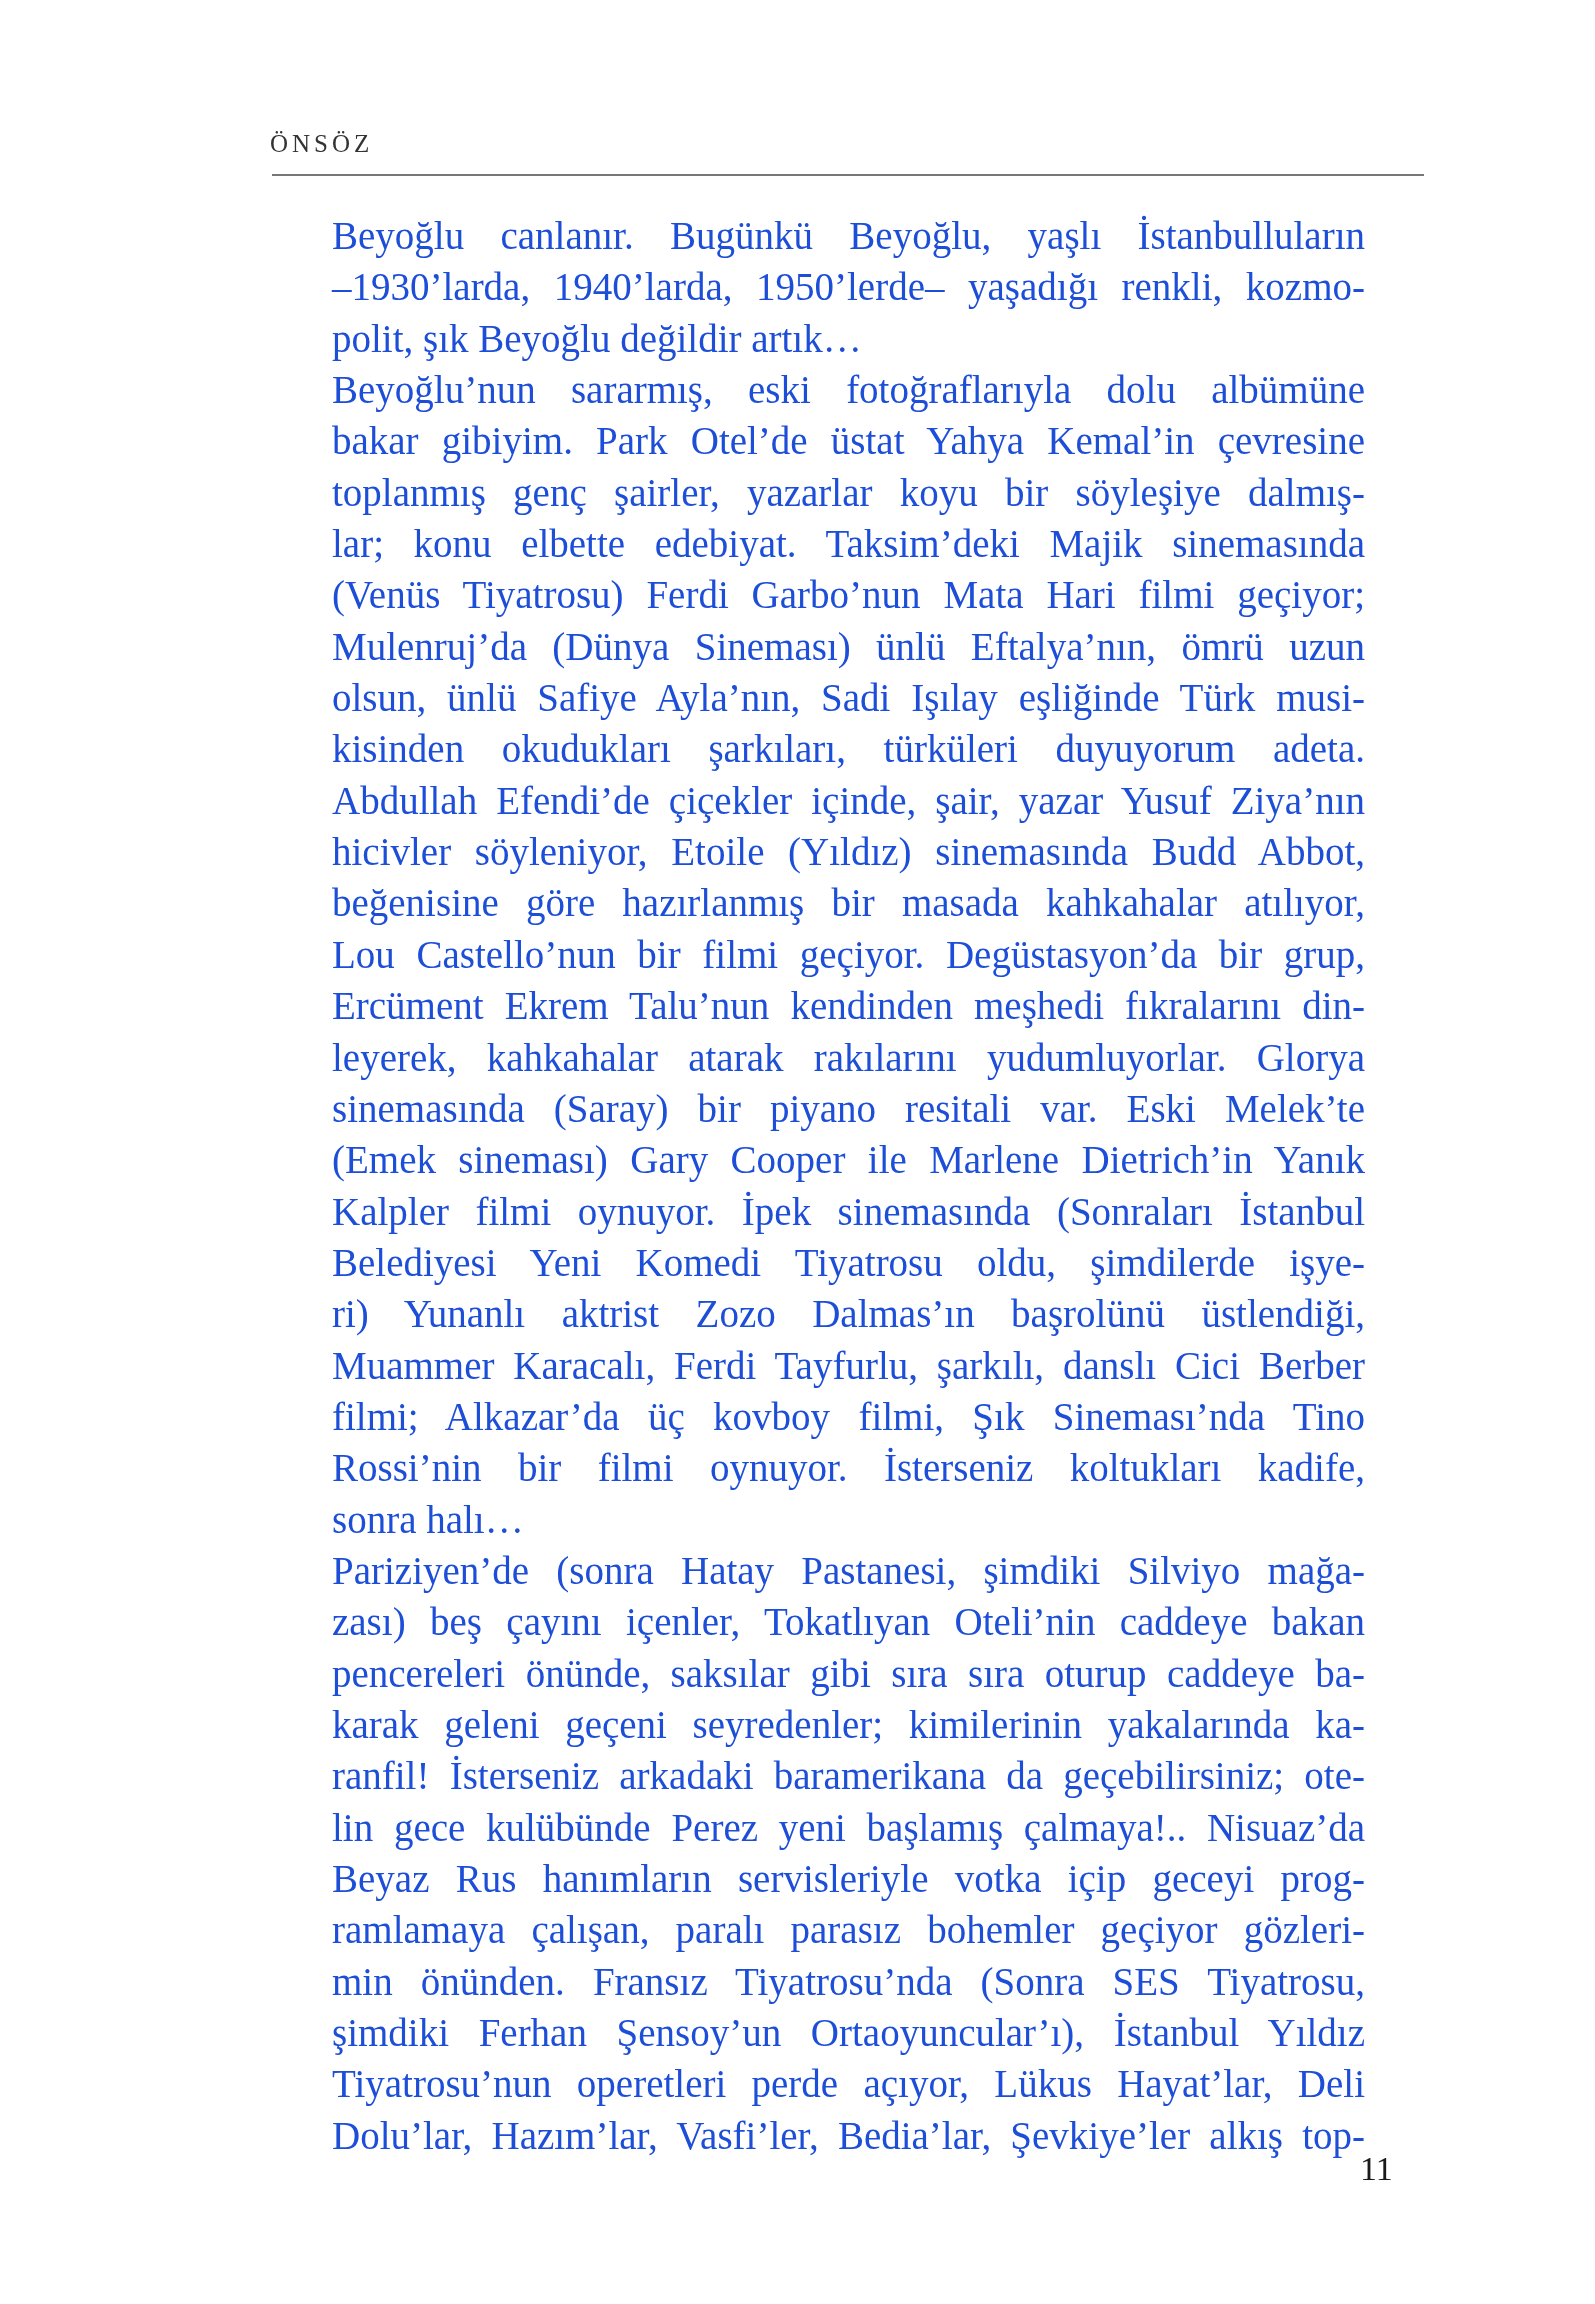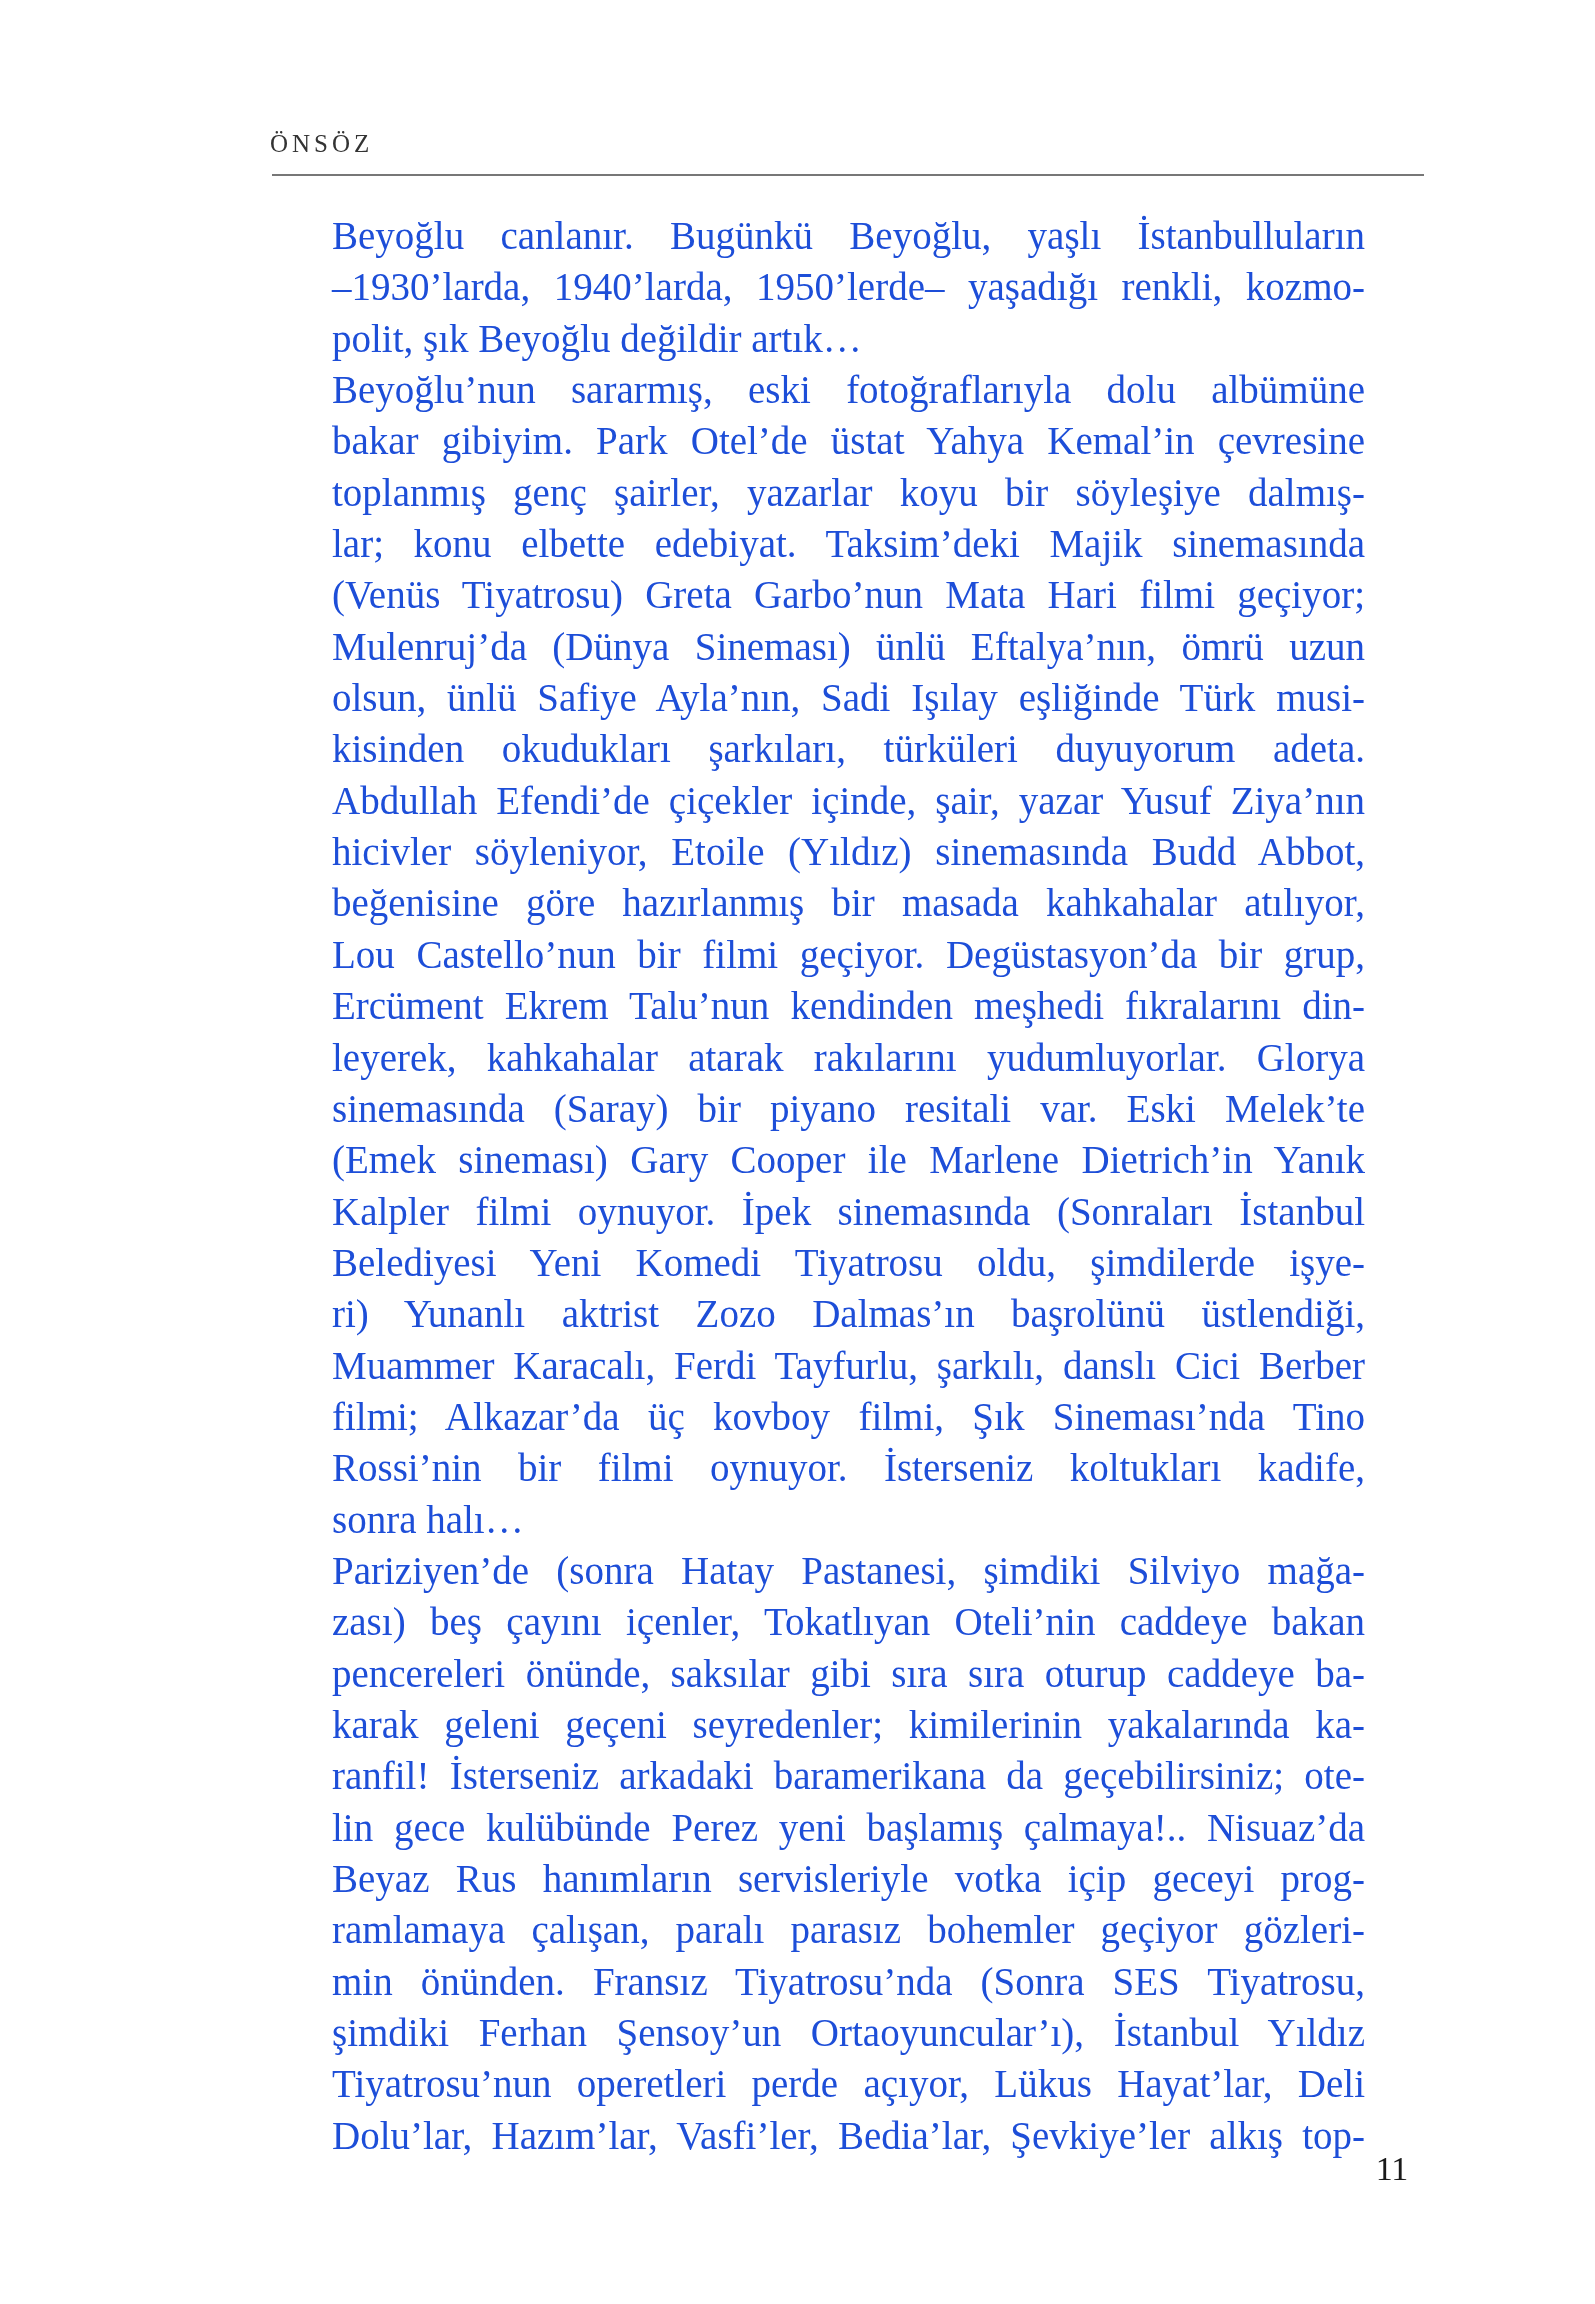--- a/index.html
+++ b/index.html
@@ -20,40 +20,40 @@
     font-size: 39px; line-height: 51.35px; color: #1d4ed8;
   }
   .line {
     display: block; white-space: nowrap;
     text-align: justify; text-align-last: justify;
     height: 51.35px;
   }
   .line.last { text-align-last: left; }
   .page-number {
     position: absolute; left: 1360px; width: 64px; top: 2150px;
-    text-align: center;
+    text-align: left;
     font-family: "Liberation Serif", "DejaVu Serif", serif;
     font-size: 34px; color: #1a1a1a;
   }
 </style>
 </head>
 <body>
 
 <div class="running-head">ÖNSÖZ</div>
 <div class="head-rule"></div>
 
 <div class="body-text" id="body-text">
     <span class="line">Beyoğlu canlanır. Bugünkü Beyoğlu, yaşlı İstanbulluların</span>
     <span class="line">–1930’larda, 1940’larda, 1950’lerde– yaşadığı renkli, kozmo-</span>
     <span class="line last">polit, şık Beyoğlu değildir artık…</span>
     <span class="line">Beyoğlu’nun sararmış, eski fotoğraflarıyla dolu albümüne</span>
     <span class="line">bakar gibiyim. Park Otel’de üstat Yahya Kemal’in çevresine</span>
     <span class="line">toplanmış genç şairler, yazarlar koyu bir söyleşiye dalmış-</span>
     <span class="line">lar; konu elbette edebiyat. Taksim’deki Majik sinemasında</span>
-    <span class="line">(Venüs Tiyatrosu) Greta Garbo’nun Mata Hari filmi geçiyor;</span>
+    <span class="line">(Venüs Tiyatrosu) Ferdi Garbo’nun Mata Hari filmi geçiyor;</span>
     <span class="line">Mulenruj’da (Dünya Sineması) ünlü Eftalya’nın, ömrü uzun</span>
     <span class="line">olsun, ünlü Safiye Ayla’nın, Sadi Işılay eşliğinde Türk musi-</span>
     <span class="line">kisinden okudukları şarkıları, türküleri duyuyorum adeta.</span>
     <span class="line">Abdullah Efendi’de çiçekler içinde, şair, yazar Yusuf Ziya’nın</span>
     <span class="line">hicivler söyleniyor, Etoile (Yıldız) sinemasında Budd Abbot,</span>
     <span class="line">beğenisine göre hazırlanmış bir masada kahkahalar atılıyor,</span>
     <span class="line">Lou Castello’nun bir filmi geçiyor. Degüstasyon’da bir grup,</span>
     <span class="line">Ercüment Ekrem Talu’nun kendinden meşhedi fıkralarını din-</span>
     <span class="line">leyerek, kahkahalar atarak rakılarını yudumluyorlar. Glorya</span>
     <span class="line">sinemasında (Saray) bir piyano resitali var. Eski Melek’te</span>

